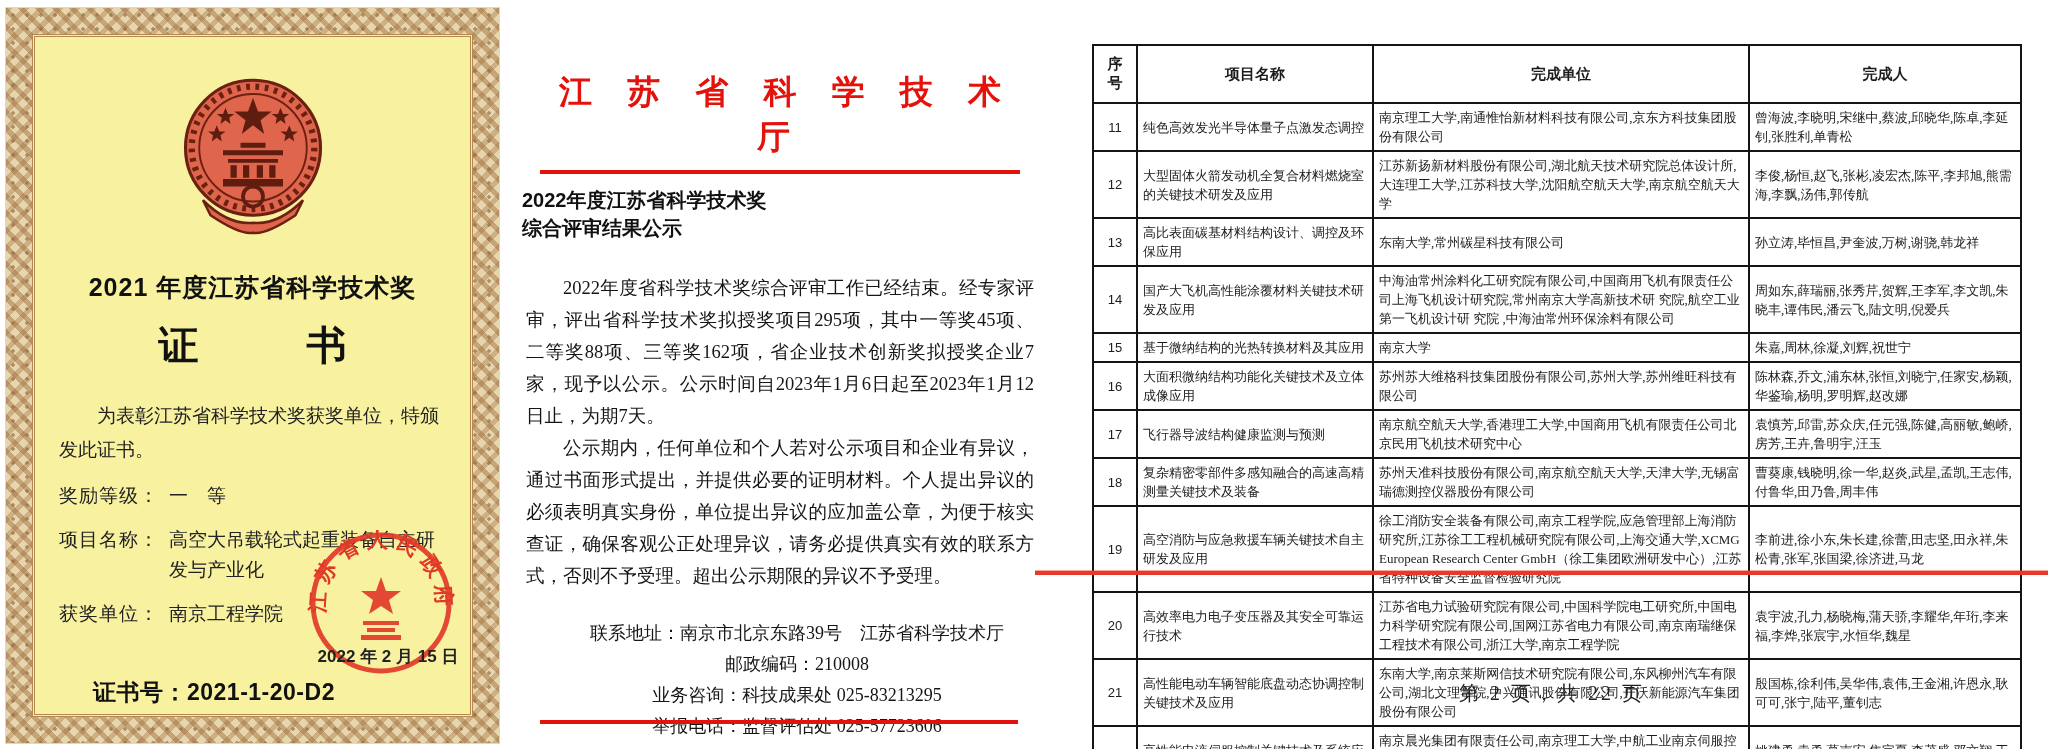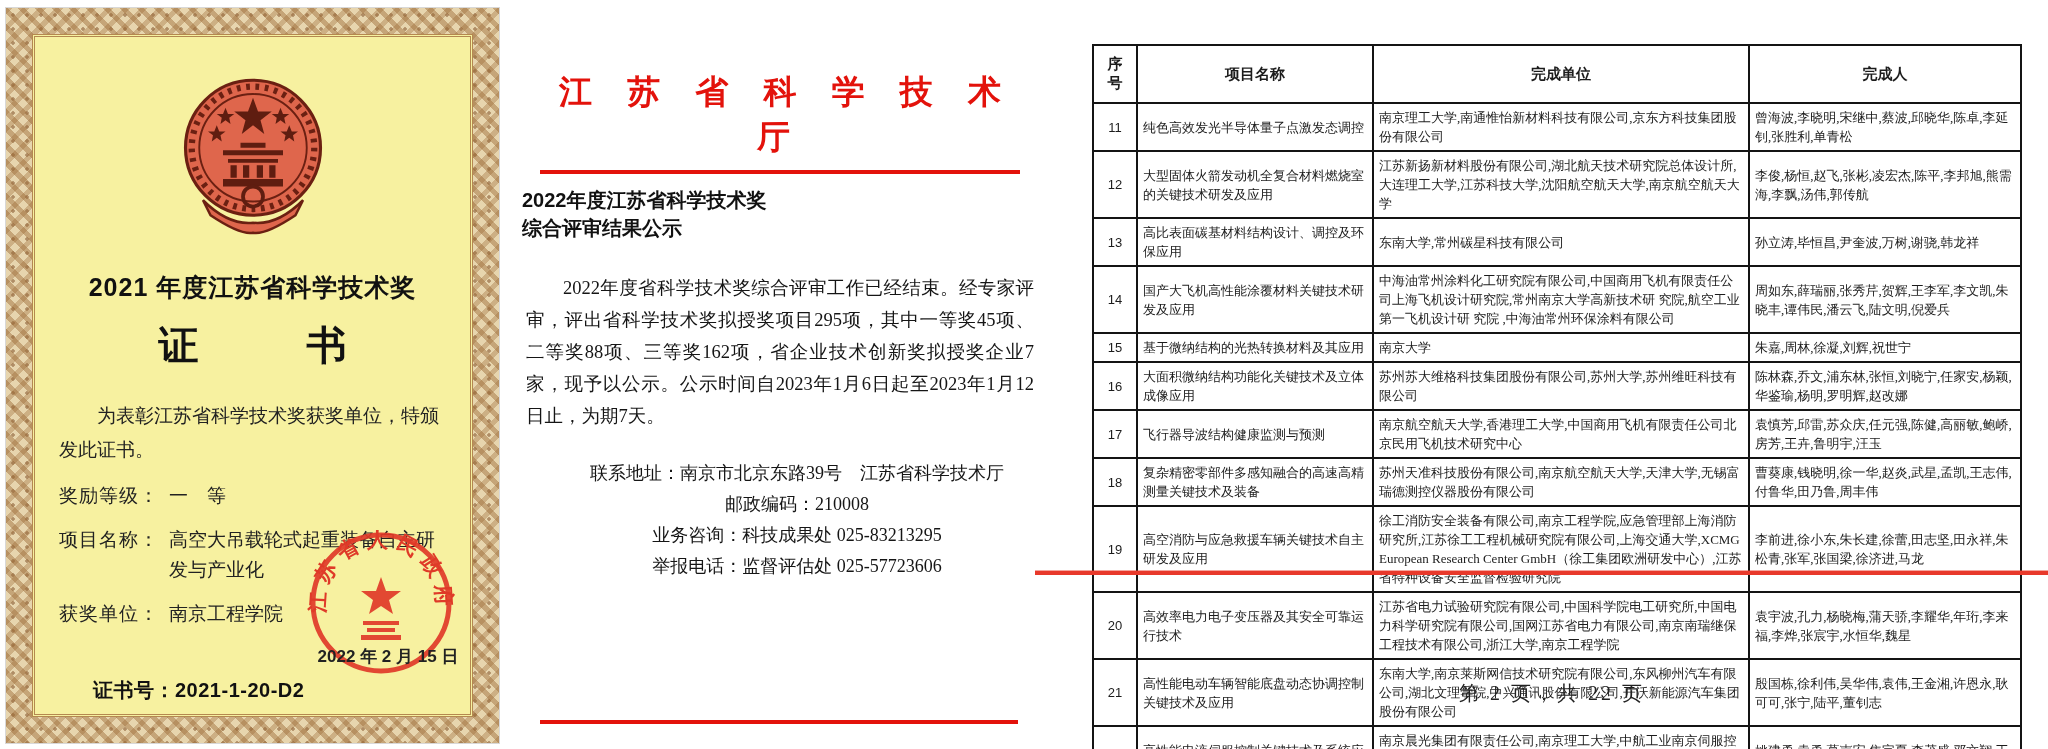--- a/index.html
+++ b/index.html
@@ -29,21 +29,21 @@
     font-weight:bold;font-size:40px;letter-spacing:34px;text-indent:34px;color:#111;}
   .cert-body{margin-top:26px;font-size:19px;line-height:34px;text-indent:2em;color:#222;}
   .cert-fields{margin-top:14px;}
   .cert-field{display:flex;font-size:19px;line-height:30px;margin-top:14px;color:#222;}
   .cert-field .lab{flex:0 0 110px;letter-spacing:1px;}
   .cert-field .val{flex:1;}
   .cert-seal{position:absolute;left:272px;top:492px;width:148px;height:148px;}
   .cert-date{position:absolute;left:278px;top:608px;width:150px;text-align:center;
     font-family:"Liberation Sans","DejaVu Sans",sans-serif;font-weight:bold;font-size:17px;color:#222;}
   .cert-no{position:absolute;left:58px;top:640px;font-family:"Liberation Sans","DejaVu Sans",sans-serif;
-    font-weight:bold;font-size:20px;color:#111;letter-spacing:.5px;}
+    font-weight:bold;font-size:23px;color:#111;letter-spacing:.5px;}
   
   .notice{position:absolute;left:522px;top:36px;width:516px;height:700px;}
   .agency{ text-align:center;font-family:"Liberation Sans","DejaVu Sans",sans-serif;
     font-weight:bold;font-size:33px;letter-spacing:13px;text-indent:13px;margin-top:34px;}
   .agency-rule{height:4px;margin:10px 18px 0 18px;}
   .notice-title{margin-top:12px;font-family:"Liberation Sans","DejaVu Sans",sans-serif;
     font-weight:bold;font-size:20px;line-height:28px;color:#111;}
   .notice-body{margin:30px 4px 0 4px;}
   .notice-body p{margin:0;font-size:18.5px;line-height:32px;text-align:justify;text-indent:2em;color:#151515;}
   .contact{margin:26px 0 0 34px;}
@@ -128,20 +128,21 @@
 
 <div class="notice">
   <div class="agency" style="color:#e3120b;">江 苏 省 科 学 技 术 厅</div>
   <div class="agency-rule" style="background:#e3120b;"></div>
   <div class="notice-title">
     <div>2022年度江苏省科学技术奖</div>
     <div>综合评审结果公示</div>
   </div>
   <div class="notice-body">
     <p>2022年度省科学技术奖综合评审工作已经结束。经专家评审，评出省科学技术奖拟授奖项目295项，其中一等奖45项、二等奖88项、三等奖162项，省企业技术创新奖拟授奖企业7家，现予以公示。公示时间自2023年1月6日起至2023年1月12日止，为期7天。</p>
+    <p>公示期内，任何单位和个人若对公示项目和企业有异议，通过书面形式提出，并提供必要的证明材料。个人提出异议的必须表明真实身份，单位提出异议的应加盖公章，为便于核实查证，确保客观公正处理异议，请务必提供真实有效的联系方式，否则不予受理。超出公示期限的异议不予受理。</p>
   </div>
   <div class="contact">
     <div>联系地址：南京市北京东路39号　江苏省科学技术厅</div>
     <div>邮政编码：210008</div>
     <div>业务咨询：科技成果处 025-83213295</div>
     <div>举报电话：监督评估处 025-57723606</div>
   </div>
   <div class="notice-rule-bottom" style="background:#e3120b;"></div>
 </div>
 

